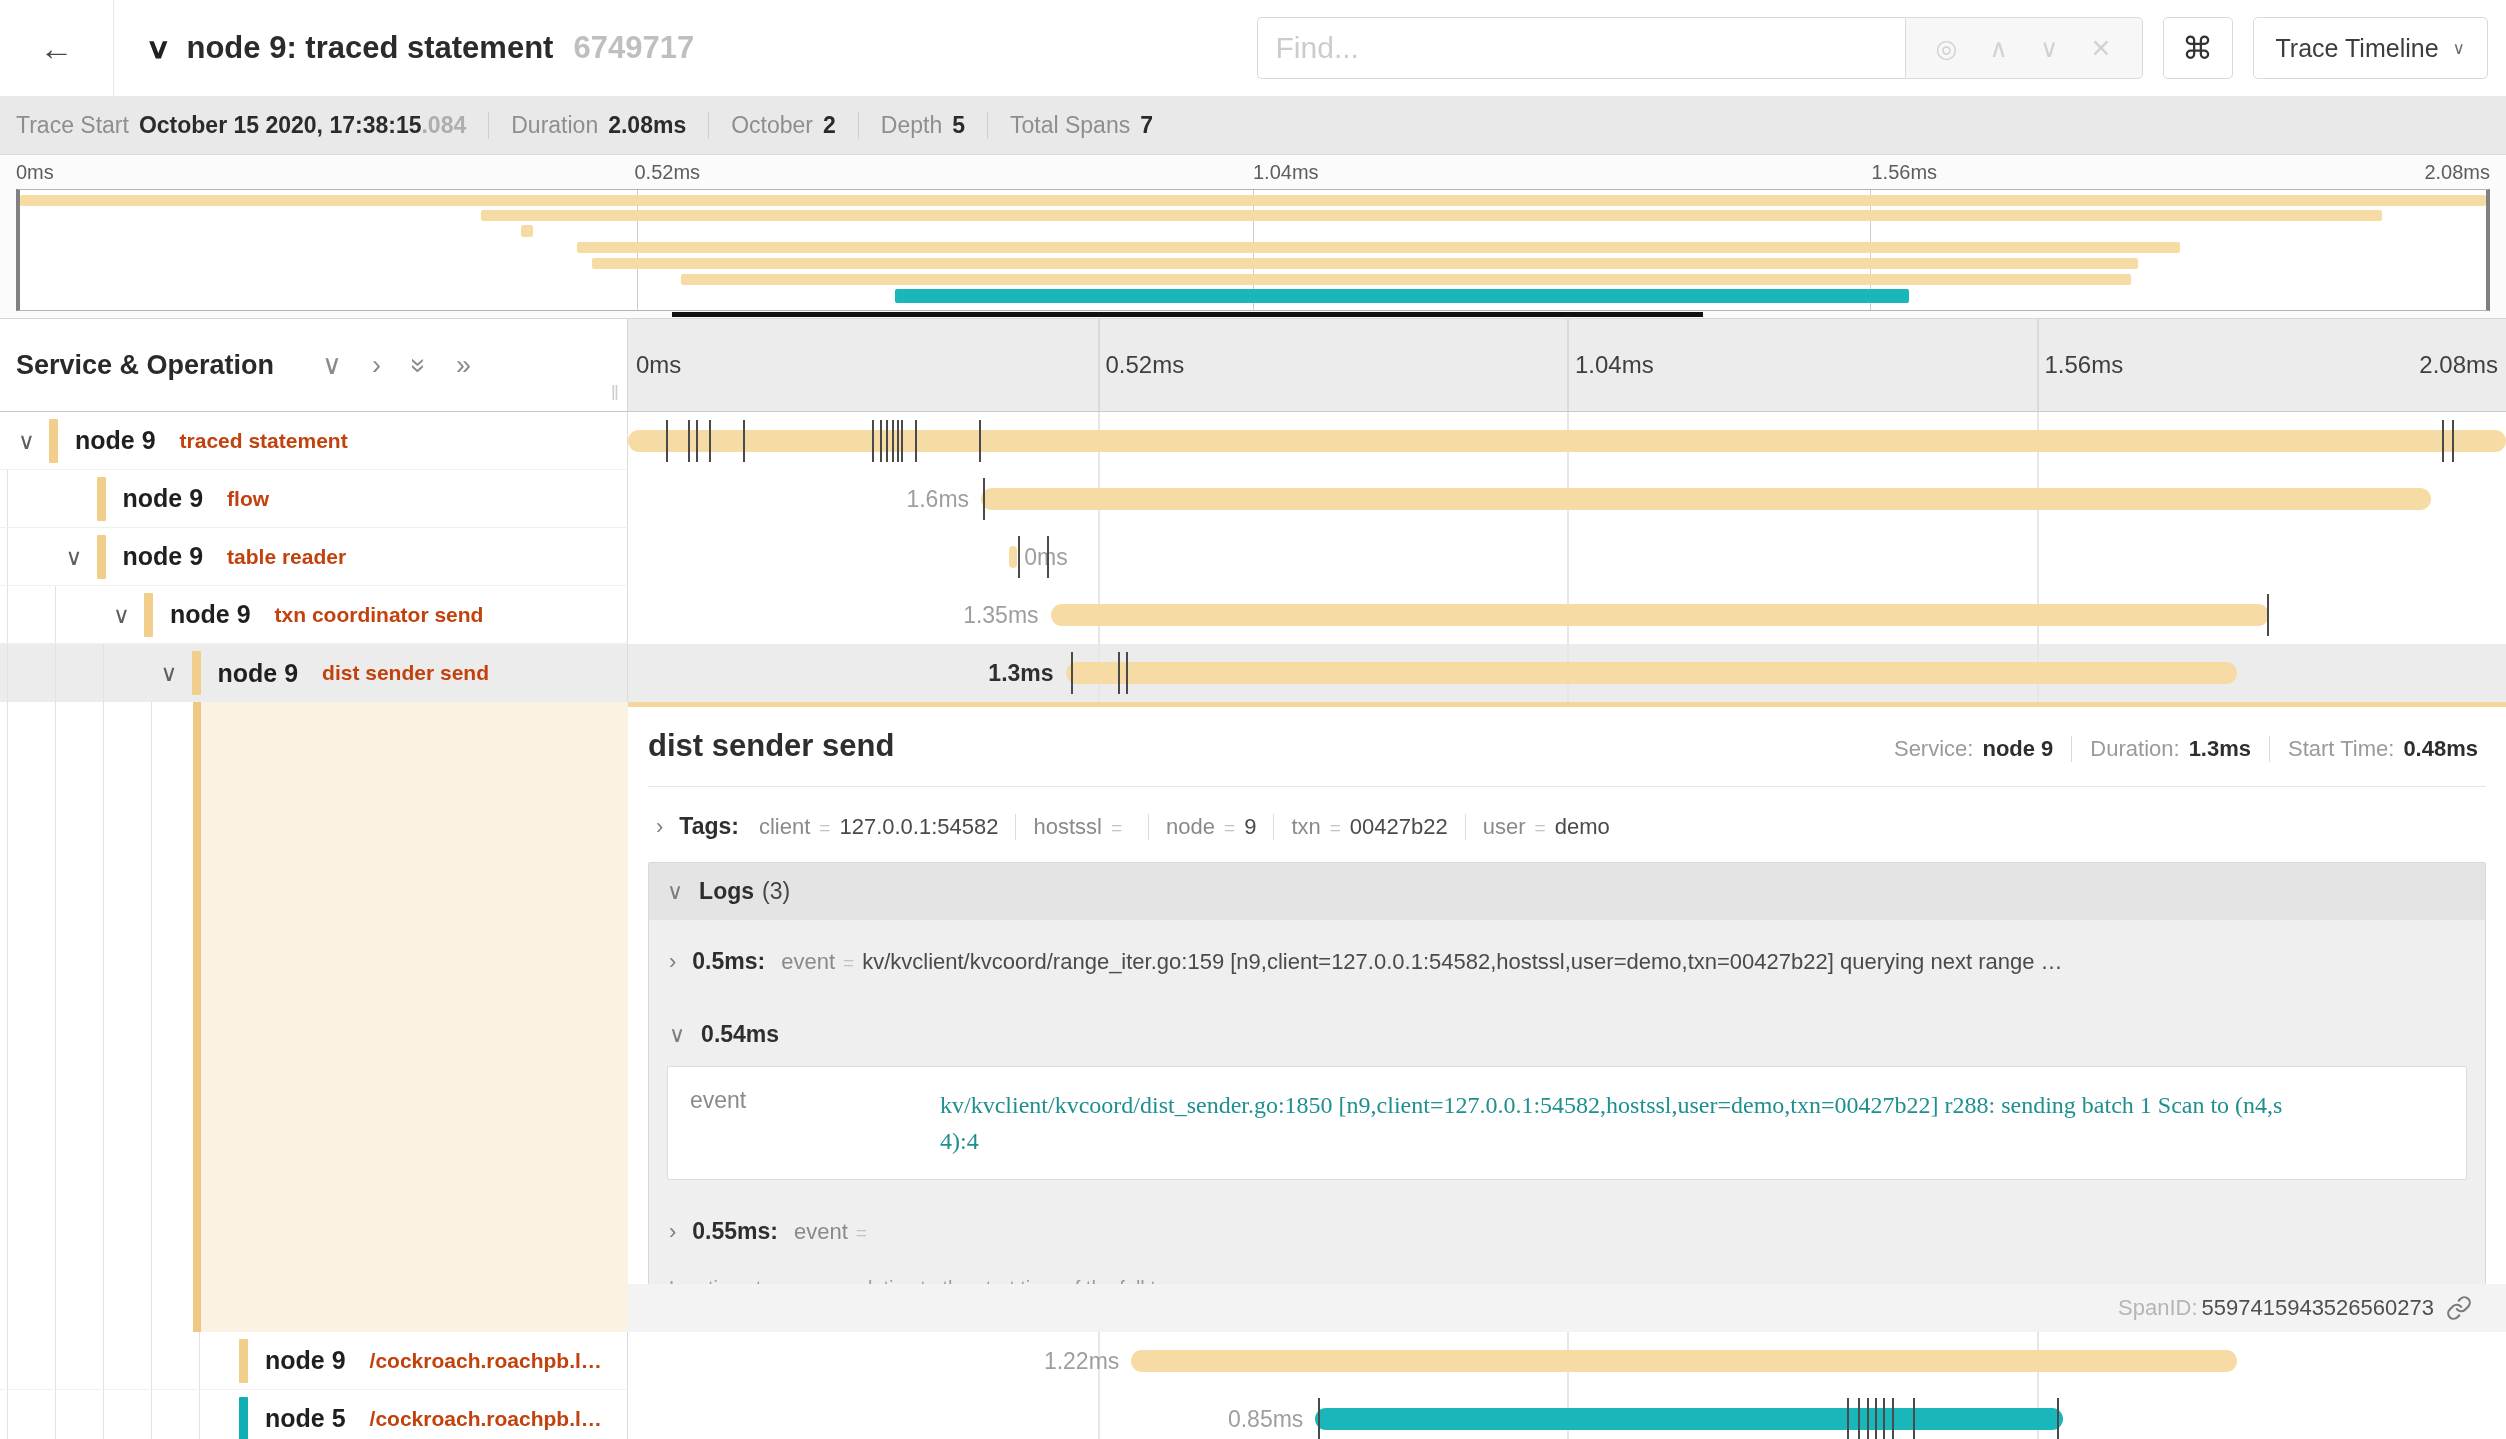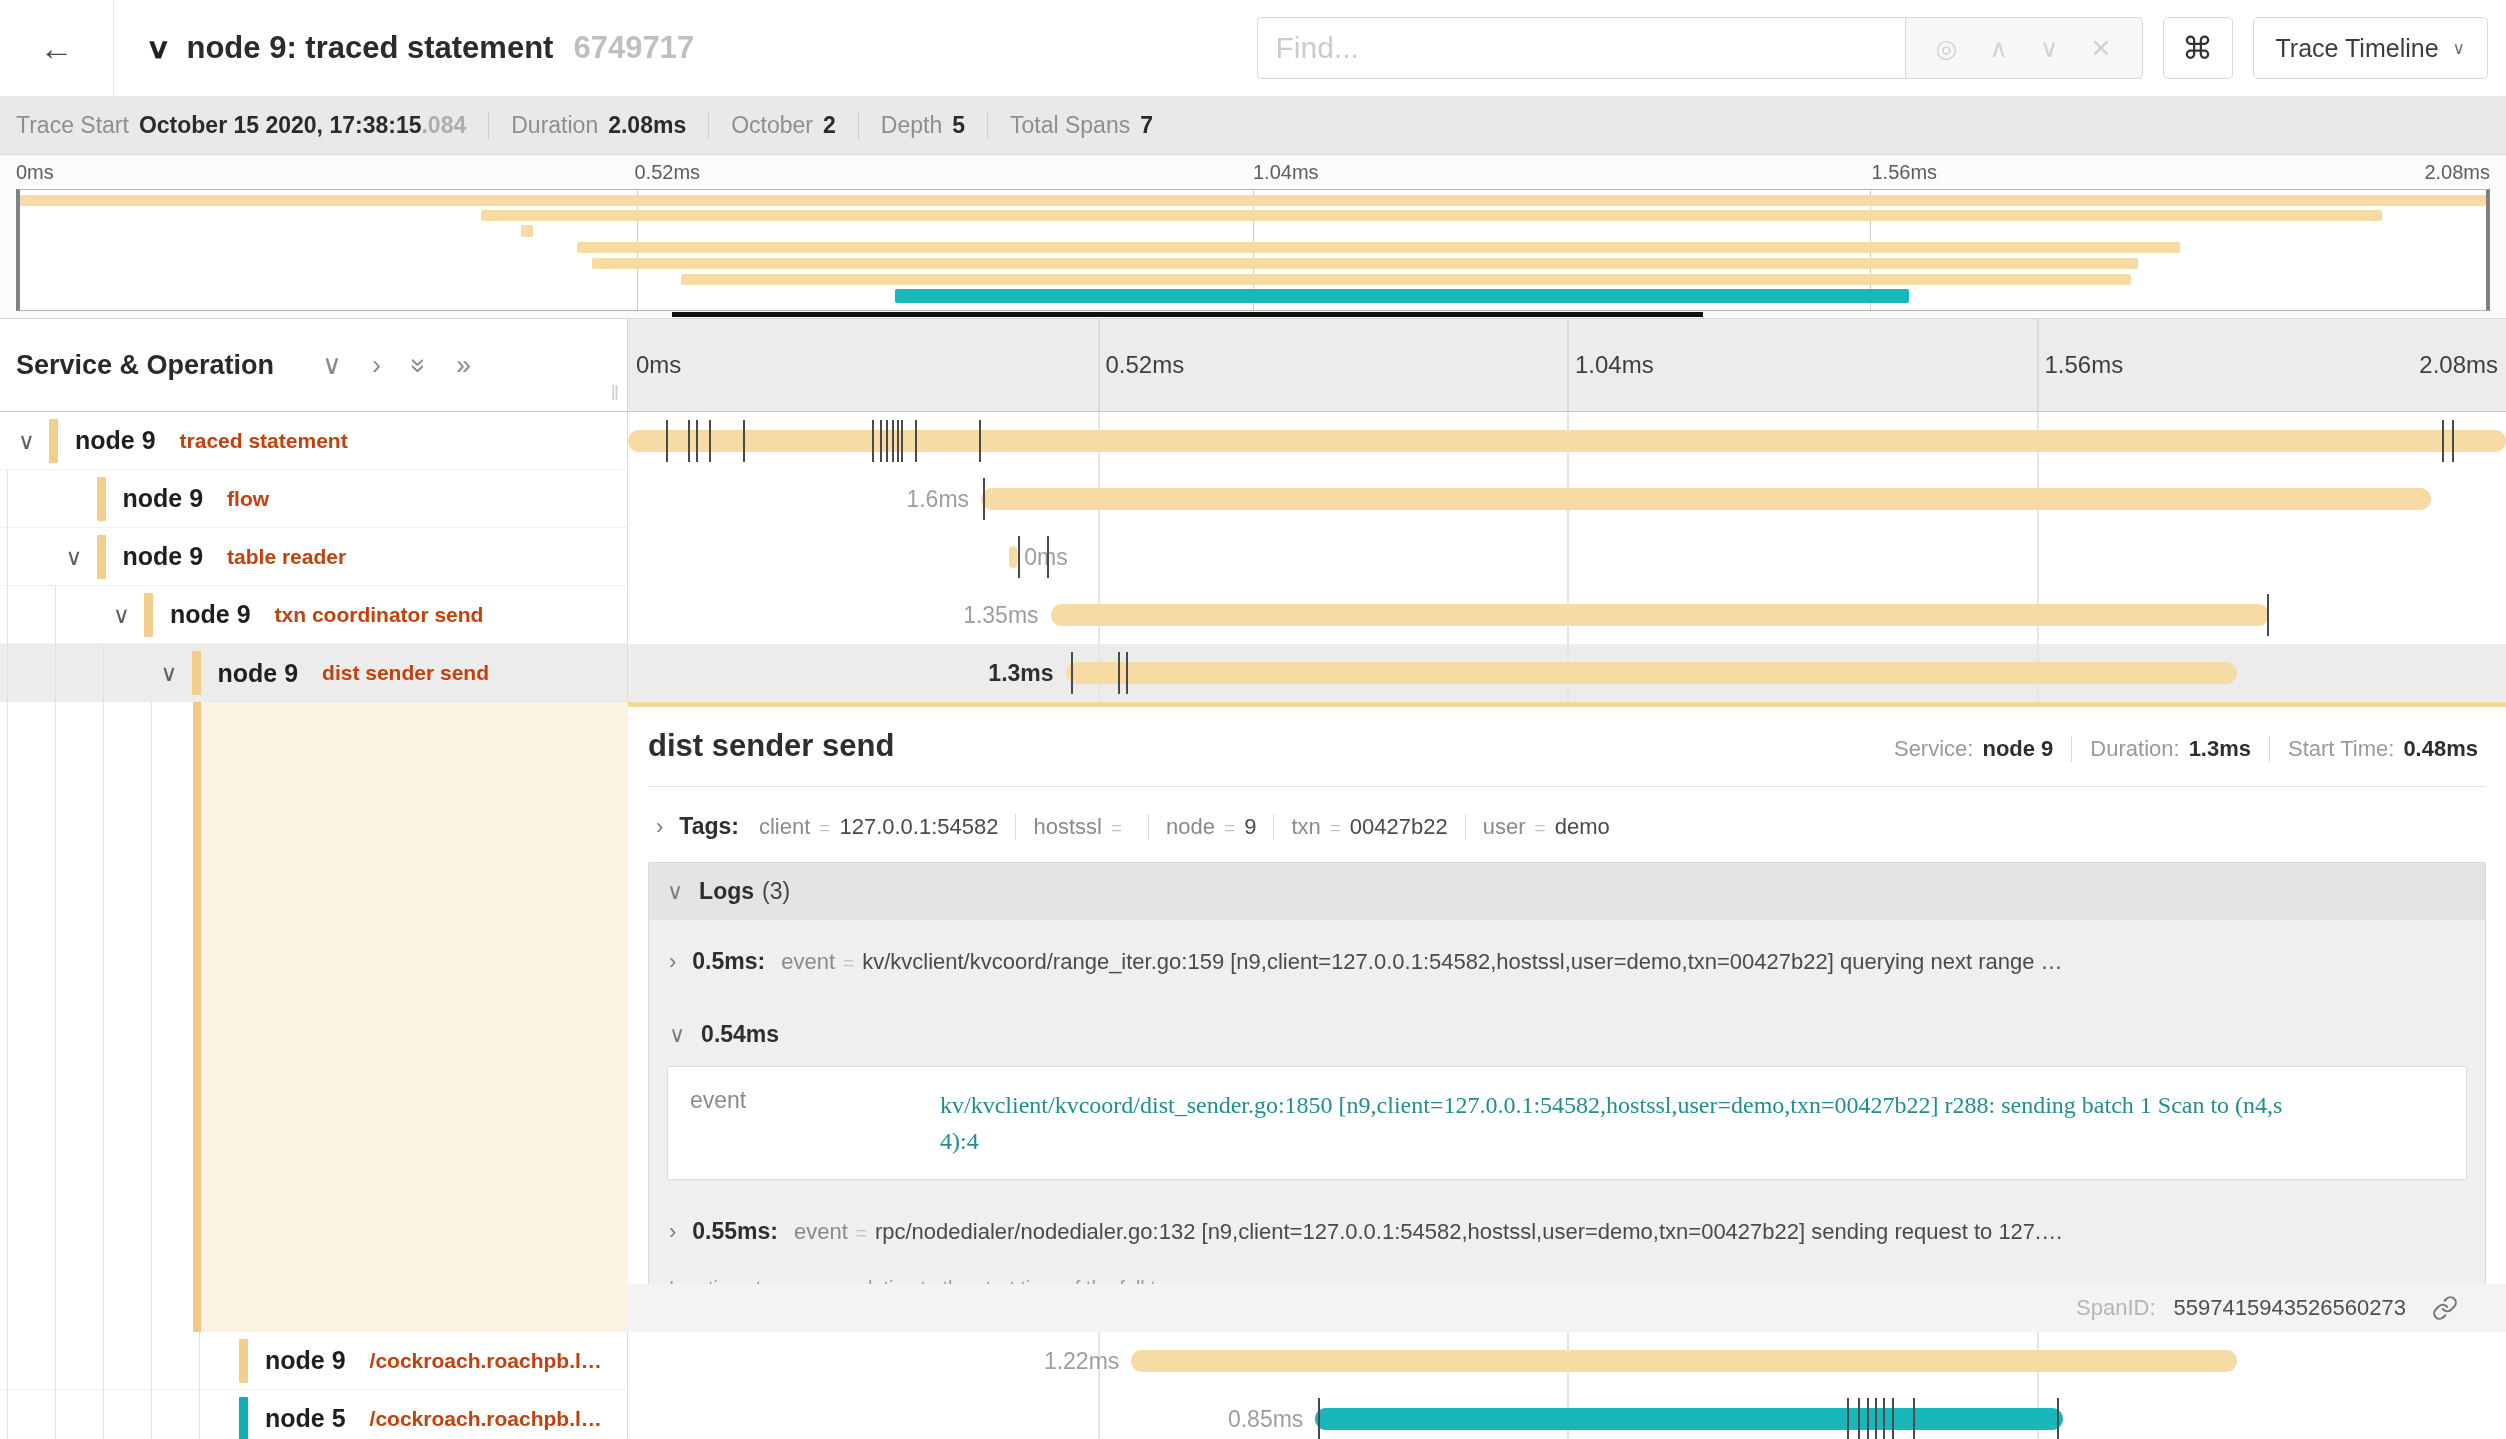--- a/index.html
+++ b/index.html
@@ -124,21 +124,21 @@
   .log-key { font-size:22px; color:#8a8a8a; }
   .log-eq { font-size:19px; color:#c2c2c2; margin:0 8px; }
   .log-val { font-size:22px; color:#4a4a4a; }
   .log-table { background:#fff; border:1px solid #dcdcdc; border-radius:2px; margin:10px 0 14px 0;
     padding:20px 22px; display:flex; }
   .lt-key { width:250px; font-size:23px; color:#8a8a8a; flex:none; }
   .lt-val { width:1360px; font-family:Liberation Serif, serif; font-size:24px; line-height:1.5;
     word-break:break-all; }
   .logs-foot { font-size:20px; color:#9b9b9b; padding:10px 0 20px 2px; }
   .spanid-strip { position:absolute; left:0; right:0; bottom:0; height:48px; background:#f3f3f3;
-    display:flex; align-items:center; justify-content:flex-end; padding-right:48px; gap:18px; }
+    display:flex; align-items:center; justify-content:flex-end; padding-right:34px; gap:4px; }
   .spanid-label { font-size:22px; color:#b5b5b5; }
   .spanid-value { font-size:22px; color:#4f4f4f; }
   .link-icon { width:26px; height:26px; margin-left:8px; cursor:pointer; }
   .link-icon svg { stroke:#7a7a7a; }
 </style>
 </head>
 <body>
 
 <div class="topbar">
   <div class="back-btn">
@@ -426,21 +426,20 @@
           </div>
           <div class="log-table">
             <span class="lt-key">event</span>
             <span class="lt-val" id="mono-val" style="color: rgb(30, 143, 143);">kv/kvclient/kvcoord/dist_sender.go:1850 [n9,client=127.0.0.1:54582,hostssl,user=demo,txn=00427b22] r288: sending batch 1 Scan to (n4,s4):4</span>
           </div>
           <div class="log-line">
             <span class="acc-chev">›</span>
             <span class="log-time">0.55ms:</span>
             <span class="log-key">event</span>
             <span class="log-eq">=</span>
-            <span class="log-val">rpc/nodedialer/nodedialer.go:132 [n9,client=127.0.0.1:54582,hostssl,user=demo,txn=00427b22] sending request to 127.…</span>
           </div>
           <div class="logs-foot">Log timestamps are relative to the start time of the full trace.</div>
         </div>
       </div>
       <div class="spanid-strip">
         <span class="spanid-label">SpanID:</span>
         <span class="spanid-value">5597415943526560273</span>
         <span class="link-icon">
           <svg viewBox="0 0 24 24" width="26" height="26" fill="none" stroke-width="2" stroke-linecap="round" stroke-linejoin="round">
             <path d="M10 13a5 5 0 0 0 7.54.54l3-3a5 5 0 0 0-7.07-7.07l-1.72 1.71"></path>

